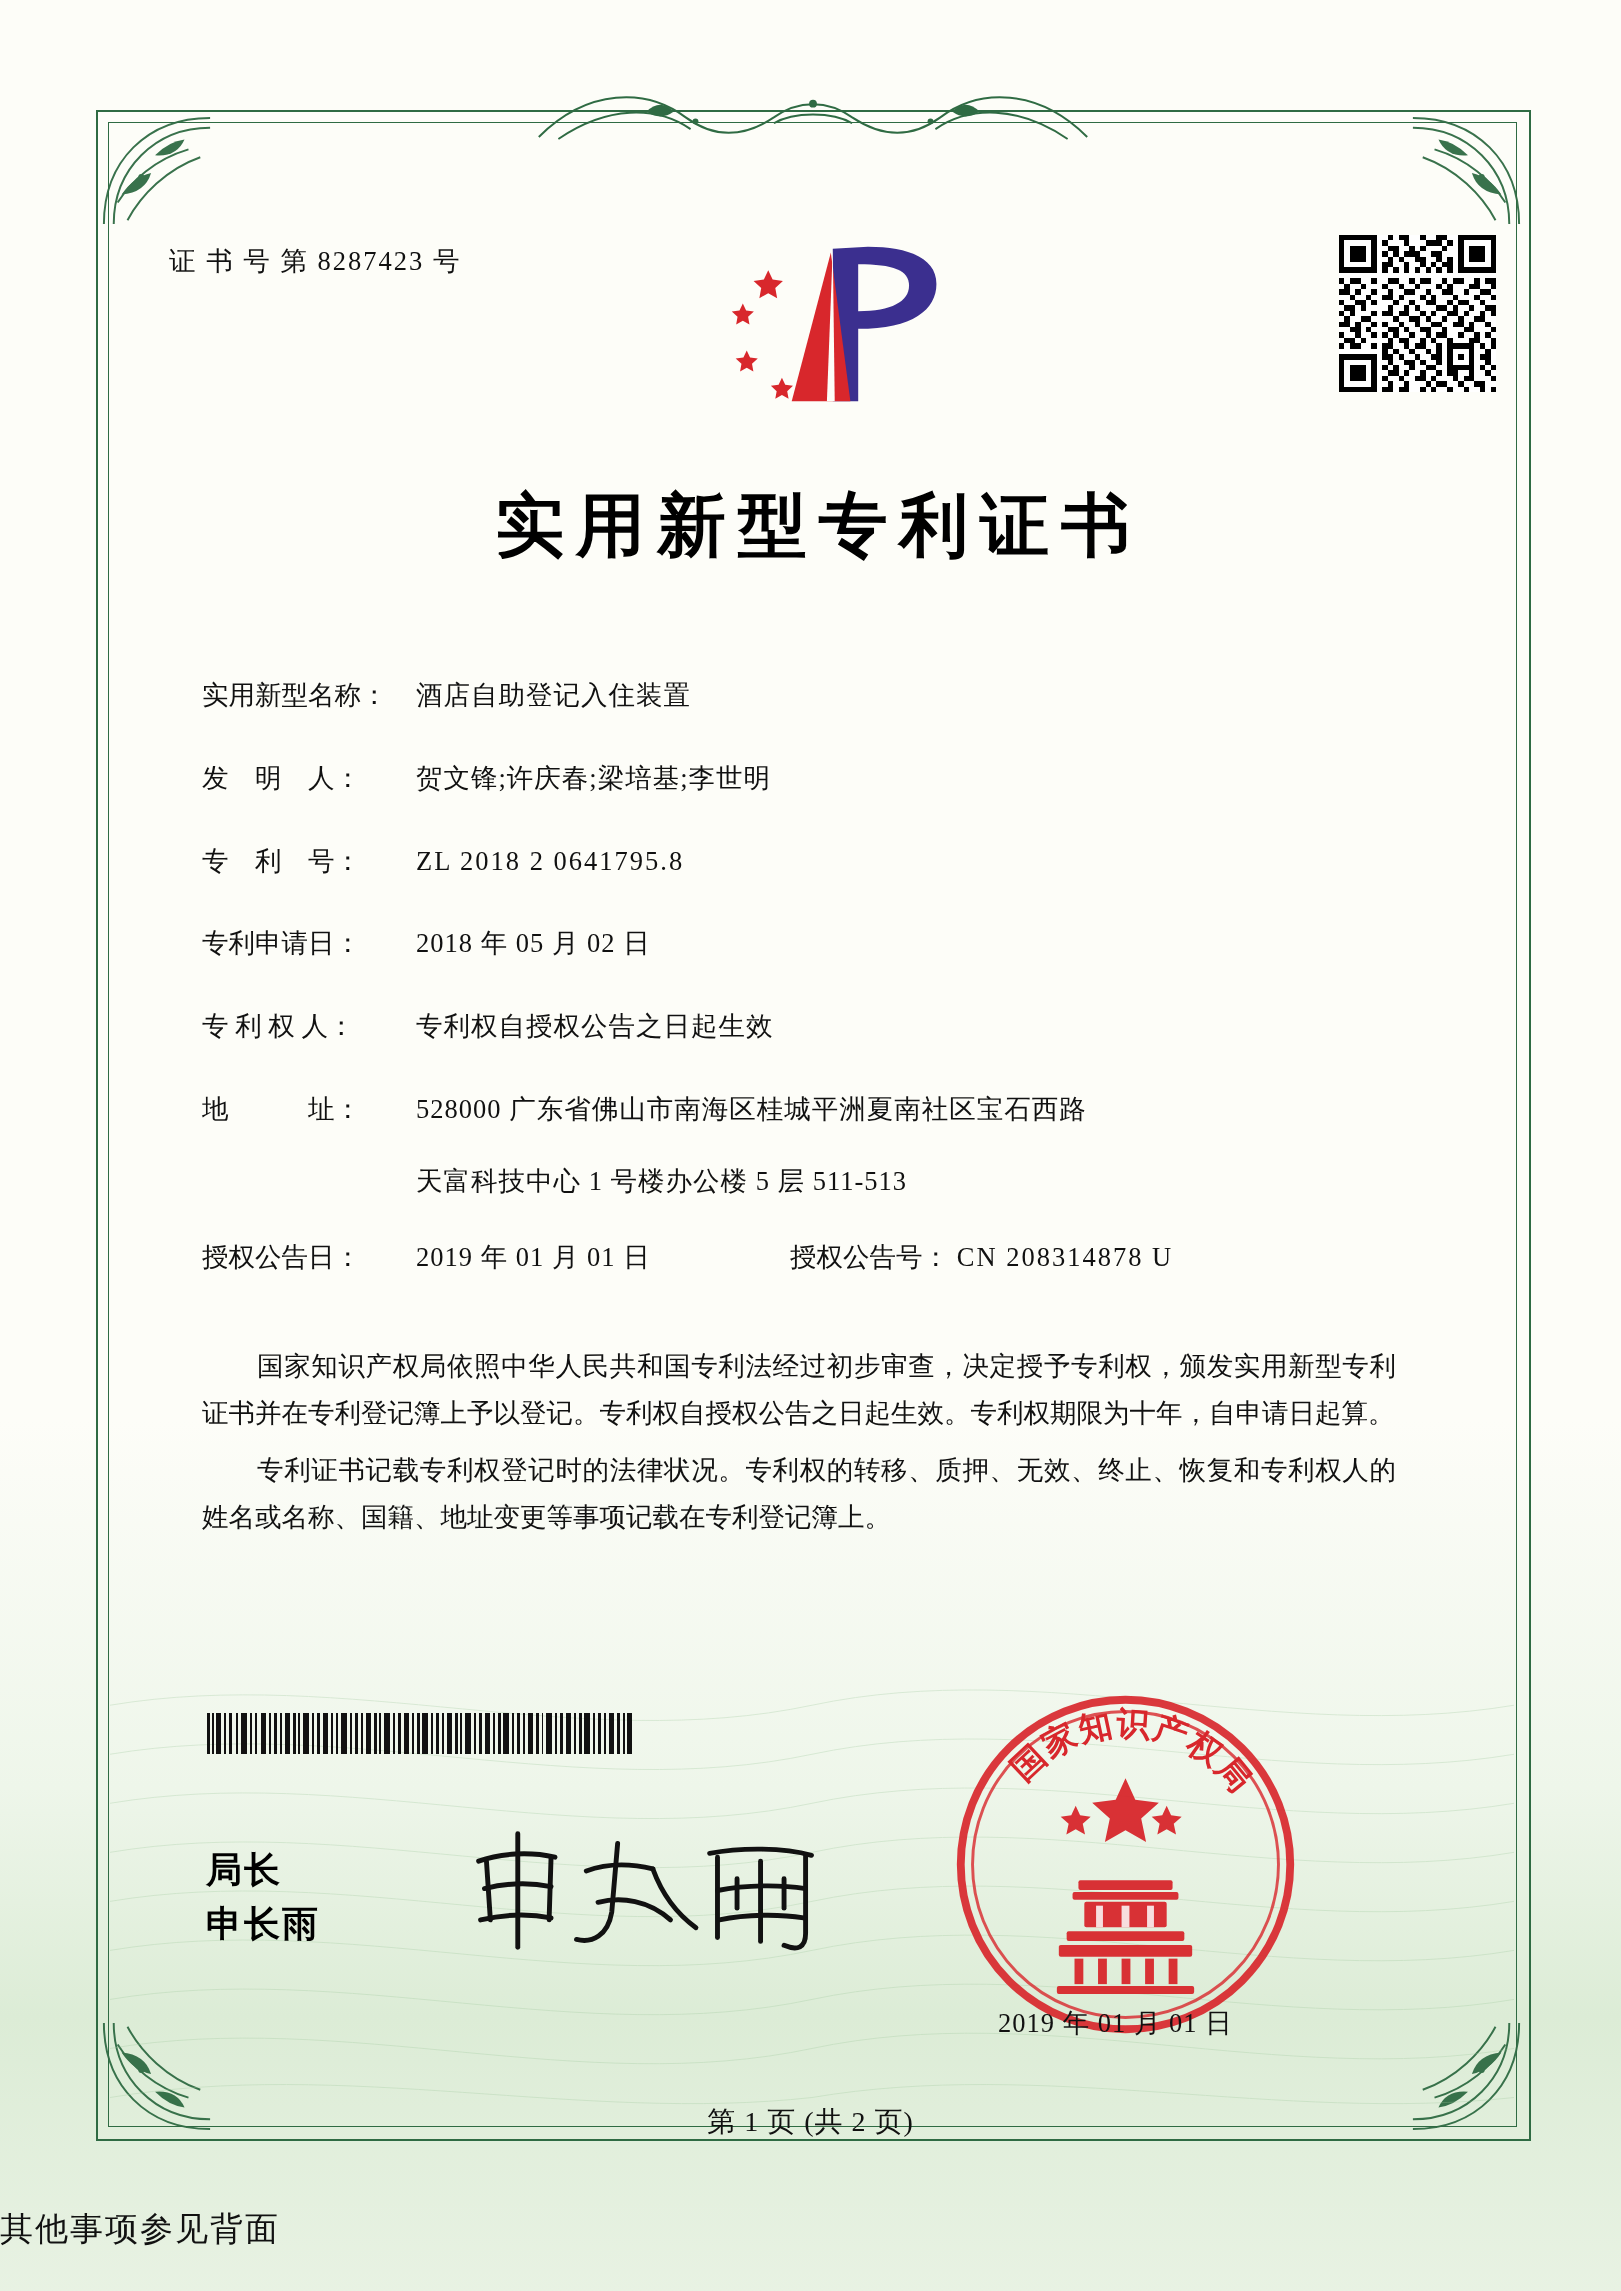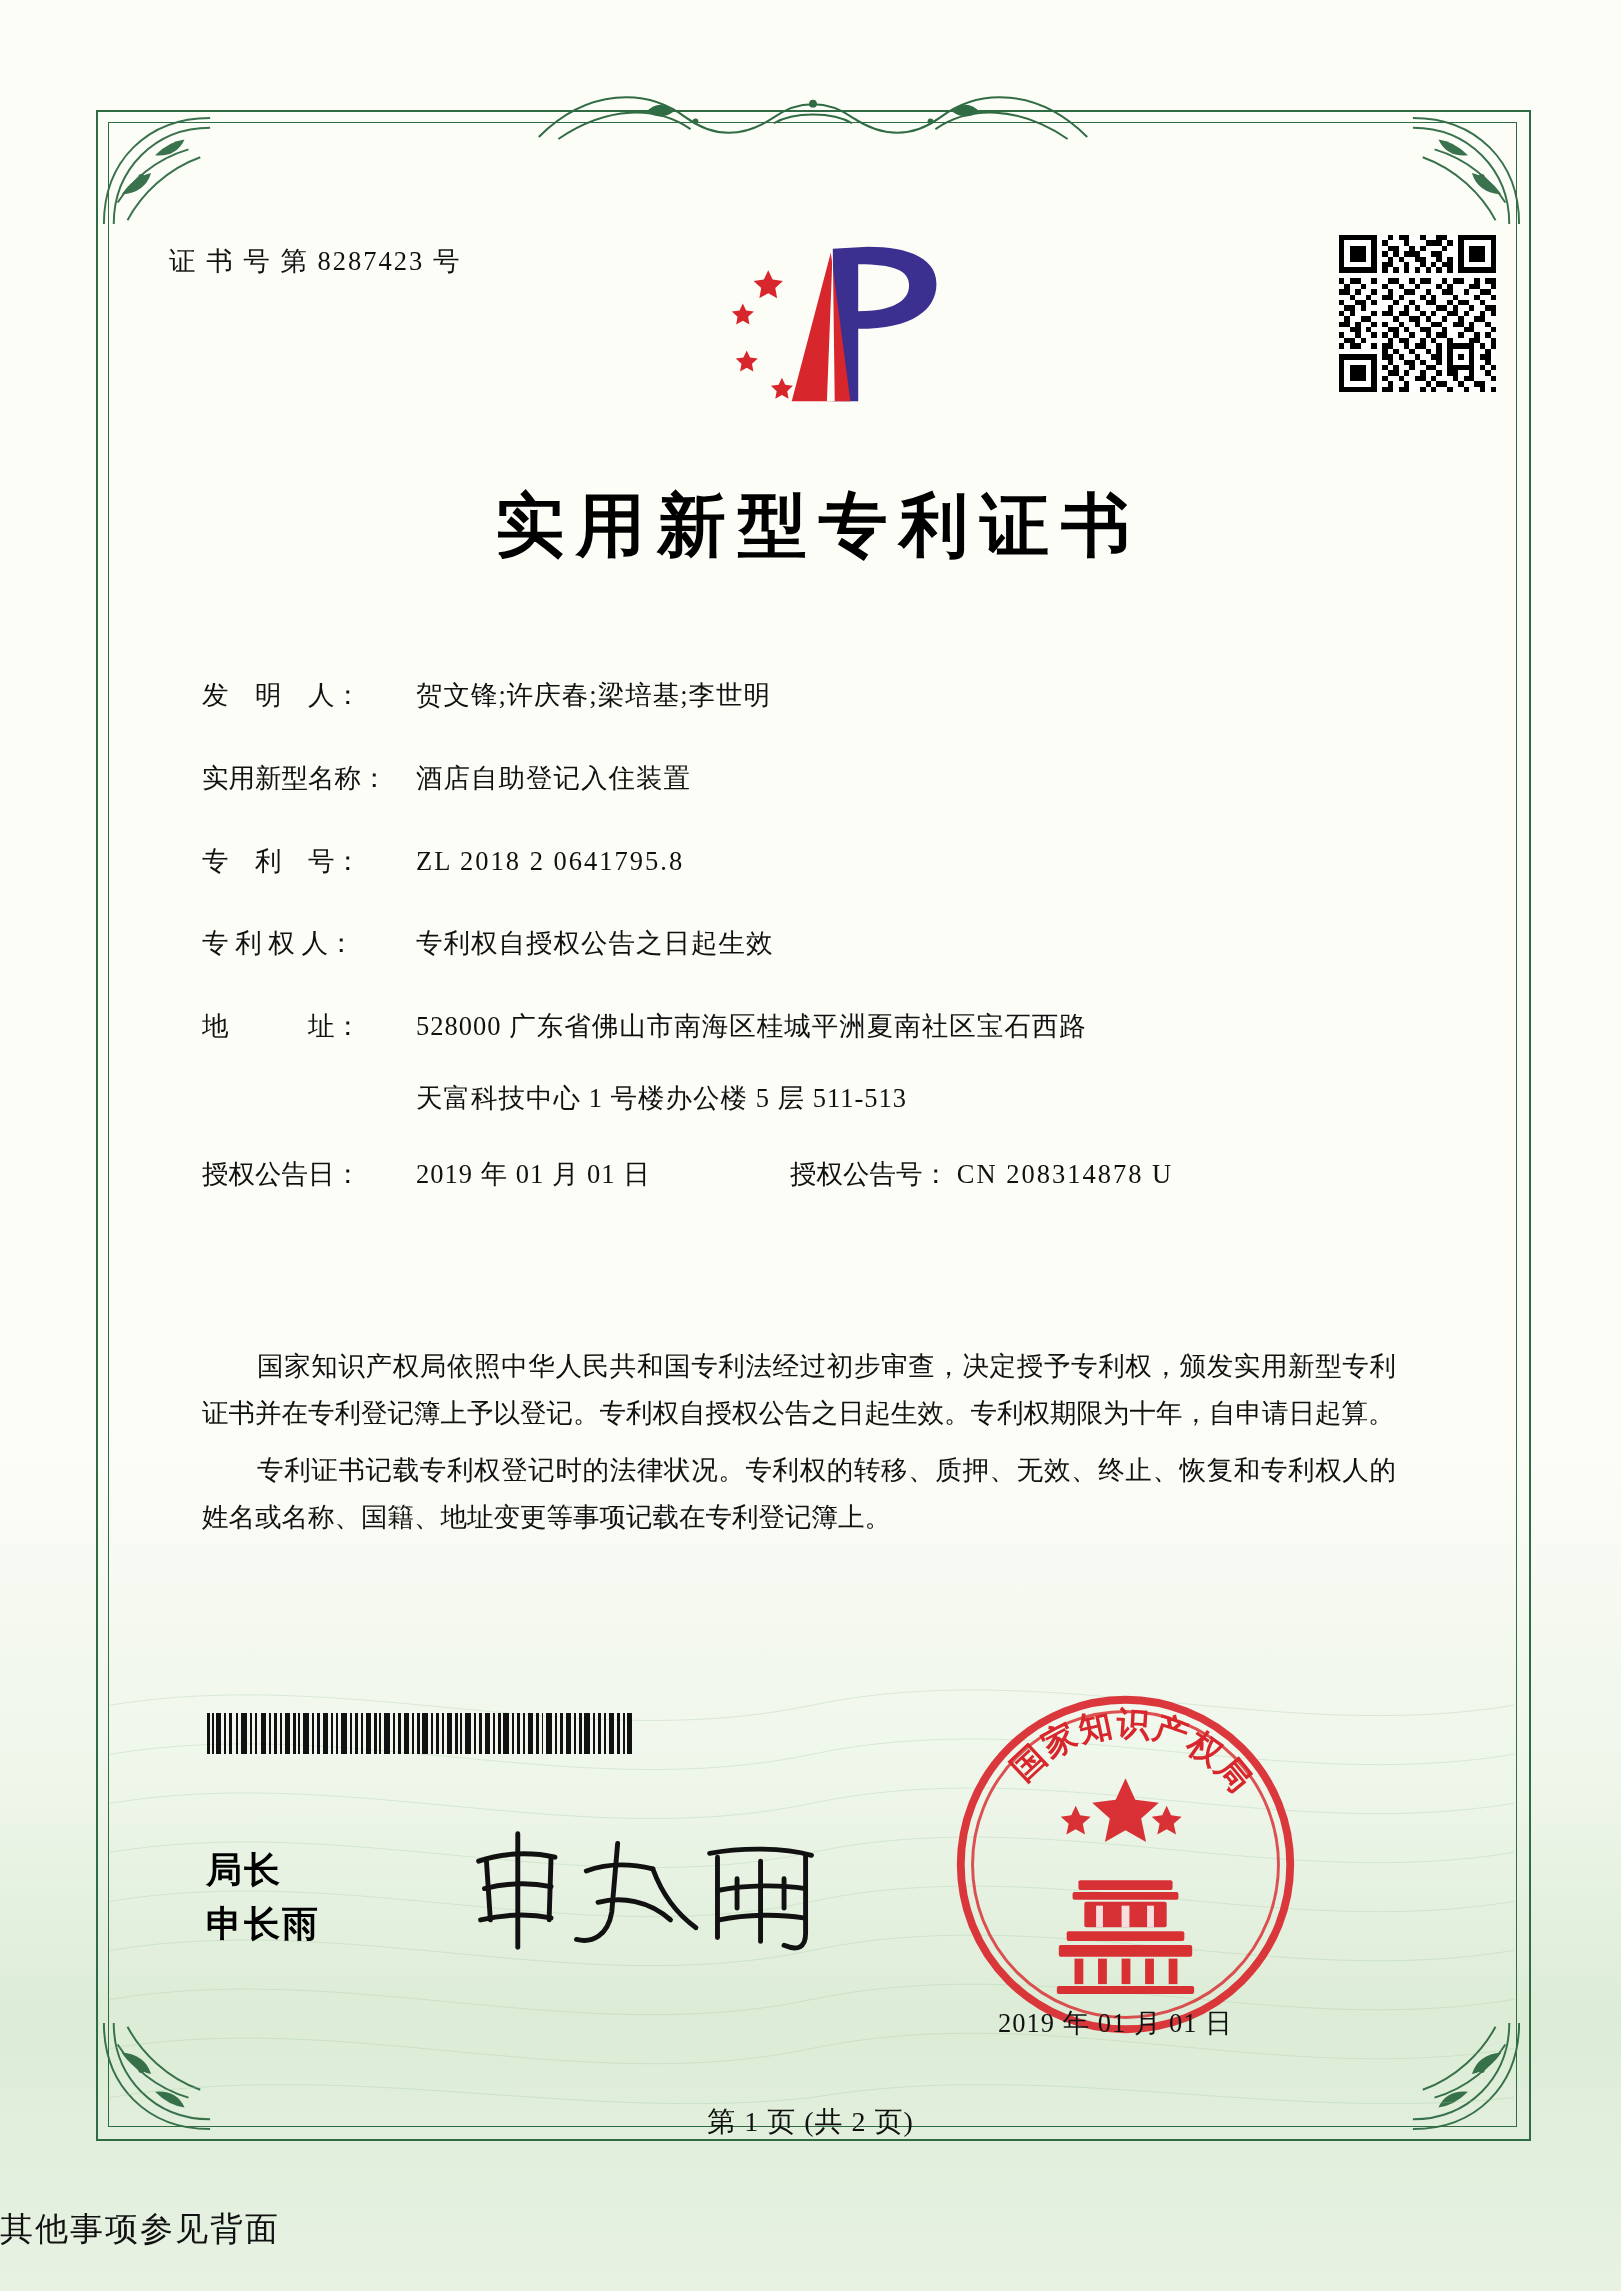--- a/index.html
+++ b/index.html
@@ -591,34 +591,38 @@
           <path d="M28 28h1v1h-1z"></path>
       </g>
     </svg>
   </div>
 
   <div class="title">实用新型专利证书</div>
 
   <div class="fields">
 
     <div class="row">
+      <span class="lbl">实用新型名称：</span>
+      <span class="val">酒店自助登记入住装置</span>
+    </div>
+
+    <div class="row">
       <span class="lbl">发　明　人：</span>
       <span class="val">贺文锋;许庆春;梁培基;李世明</span>
-    </div>
-
-    <div class="row">
-      <span class="lbl">实用新型名称：</span>
-      <span class="val">酒店自助登记入住装置</span>
     </div>
 
     <div class="row">
       <span class="lbl">专　利　号：</span>
       <span class="val mono">ZL 2018 2 0641795.8</span>
     </div>
 
+    <div class="row">
+      <span class="lbl">专利申请日：</span>
+      <span class="val">2018 年 05 月 02 日</span>
+    </div>
 
     <div class="row">
       <span class="lbl">专 利 权 人：</span>
       <span class="val">专利权自授权公告之日起生效</span>
     </div>
 
     <div class="row addr">
       <span class="lbl">地　　　址：</span>
       <span class="val">528000 广东省佛山市南海区桂城平洲夏南社区宝石西路</span>
     </div>

